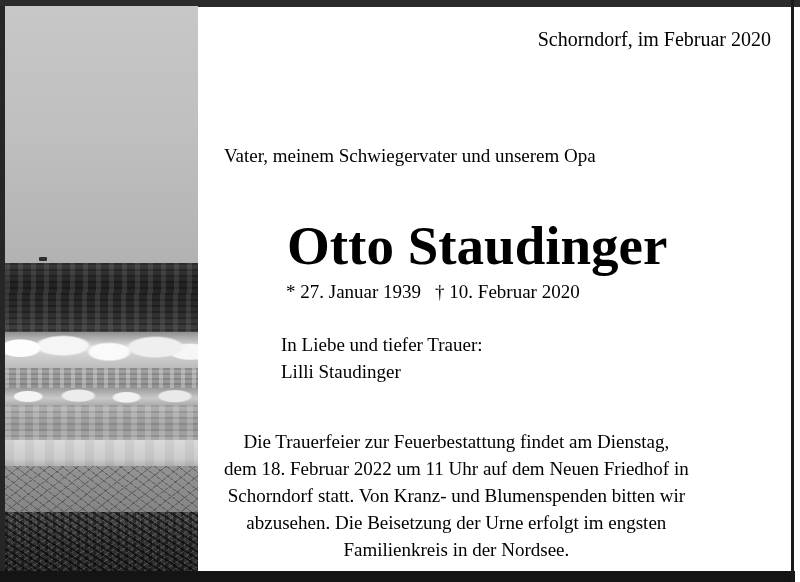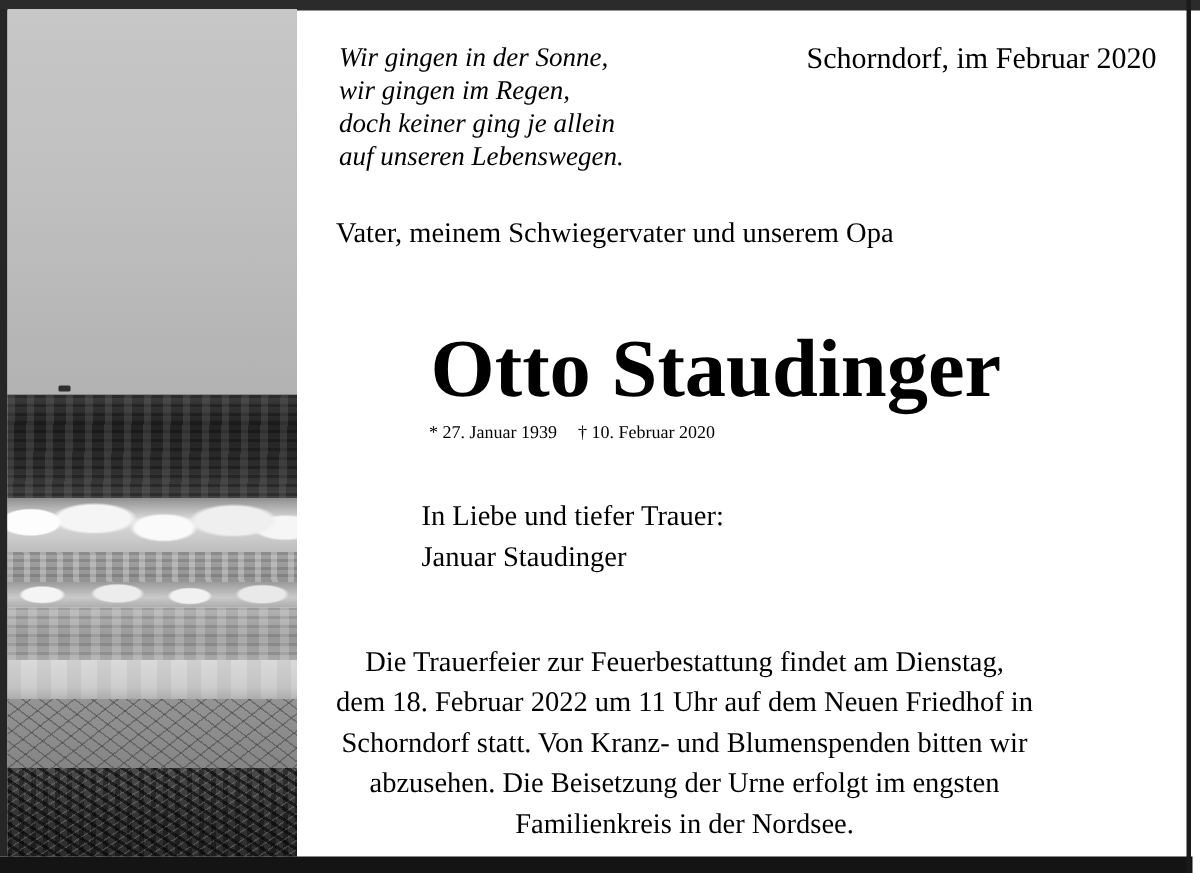--- a/index.html
+++ b/index.html
@@ -51,21 +51,21 @@
     repeating-linear-gradient(33deg, rgba(0,0,0,.55) 0 2px, rgba(0,0,0,0) 2px 6px),
     repeating-linear-gradient(147deg, rgba(160,160,160,.28) 0 1px, rgba(0,0,0,0) 1px 5px),
     repeating-linear-gradient(90deg, rgba(0,0,0,.35) 0 3px, rgba(0,0,0,0) 3px 8px),
     linear-gradient(180deg,#4a4a4a 0%,#343434 55%,#2c2c2c 100%);}
   .ship{position:absolute;left:34px;top:251px;width:8px;height:4px;background:#2e2e2e;border-radius:1px;}
   
   .poem{position:absolute;left:226px;top:27px;font-size:18px;font-style:italic;line-height:22px;}
   .dateline{position:absolute;right:29px;top:28px;font-size:20px;white-space:nowrap;}
   .intro{position:absolute;left:224px;top:142px;font-size:19px;line-height:27px;}
   .name{position:absolute;left:287px;top:220px;margin:0;font-size:55px;font-weight:bold;line-height:52px;white-space:nowrap;letter-spacing:0;}
-  .dates{position:absolute;left:286px;top:281px;font-size:12px;white-space:nowrap;}
+  .dates{position:absolute;left:286px;top:281px;font-size:19px;white-space:nowrap;}
   .dates .birth{margin-right:14px;}
   .mourners{position:absolute;left:281px;top:331px;font-size:19px;line-height:27px;}
   .details{position:absolute;left:224px;top:428px;font-size:19px;line-height:27px;text-align:center;}
   .line{white-space:nowrap;}
 </style>
 </head>
 <body>
 
 <div class="page">
 
@@ -77,42 +77,36 @@
     <div class="band ph-foam1"></div>
     <div class="band ph-water1"></div>
     <div class="band ph-foam2"></div>
     <div class="band ph-water2"></div>
     <div class="band ph-wetsand"></div>
     <div class="band ph-sand"></div>
     <div class="band ph-darksand"></div>
     <div class="ship"></div>
   </div>
 
-  <div class="poem">
-    <div class="line">Wir gingen in der Sonne,</div>
-    <div class="line">wir gingen im Regen,</div>
-    <div class="line">doch keiner ging je allein</div>
-    <div class="line">auf unseren Lebenswegen.</div>
-  </div>
 
   <div class="dateline">Schorndorf, im Februar 2020</div>
 
   <div class="intro">
     <div class="line">Vater, meinem Schwiegervater und unserem Opa</div>
   </div>
 
   <h1 class="name">Otto Staudinger</h1>
 
   <div class="dates">
     <span class="birth">* 27. Januar 1939</span><span>† 10. Februar 2020</span>
   </div>
 
   <div class="mourners">
     <div class="line">In Liebe und tiefer Trauer:</div>
-    <div class="line">Januar Staudinger</div>
+    <div class="line">Lilli Staudinger</div>
   </div>
 
   <div class="details">
     <div class="line">Die Trauerfeier zur Feuerbestattung findet am Dienstag,</div>
     <div class="line">dem 18. Februar 2022 um 11 Uhr auf dem Neuen Friedhof in</div>
     <div class="line">Schorndorf statt. Von Kranz- und Blumenspenden bitten wir</div>
     <div class="line">abzusehen. Die Beisetzung der Urne erfolgt im engsten</div>
     <div class="line">Familienkreis in der Nordsee.</div>
   </div>
 

